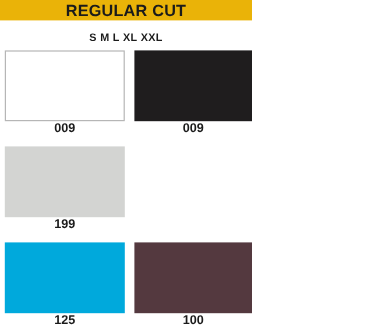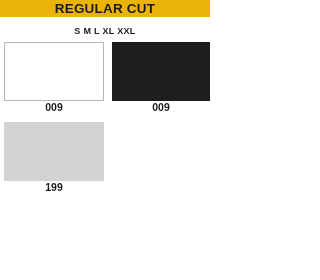--- a/index.html
+++ b/index.html
@@ -127,15 +127,25 @@
       </div>
     </div>
 
     <div class="swatch-row">
       <div class="swatch-cell col-left">
         <div class="swatch-chip" id="chip-1-l" style="background: rgb(211, 212, 210);"></div>
         <div class="swatch-code">199</div>
       </div>
     </div>
 
+    <div class="swatch-row">
+      <div class="swatch-cell col-left">
+        <div class="swatch-chip" id="chip-2-l" style="background: rgb(0, 169, 220);"></div>
+        <div class="swatch-code">125</div>
+      </div>
+      <div class="swatch-cell col-right">
+        <div class="swatch-chip" id="chip-2-r" style="background: rgb(84, 57, 63);"></div>
+        <div class="swatch-code">100</div>
+      </div>
+    </div>
 
   </div>
 </div>
 
 </body></html>

